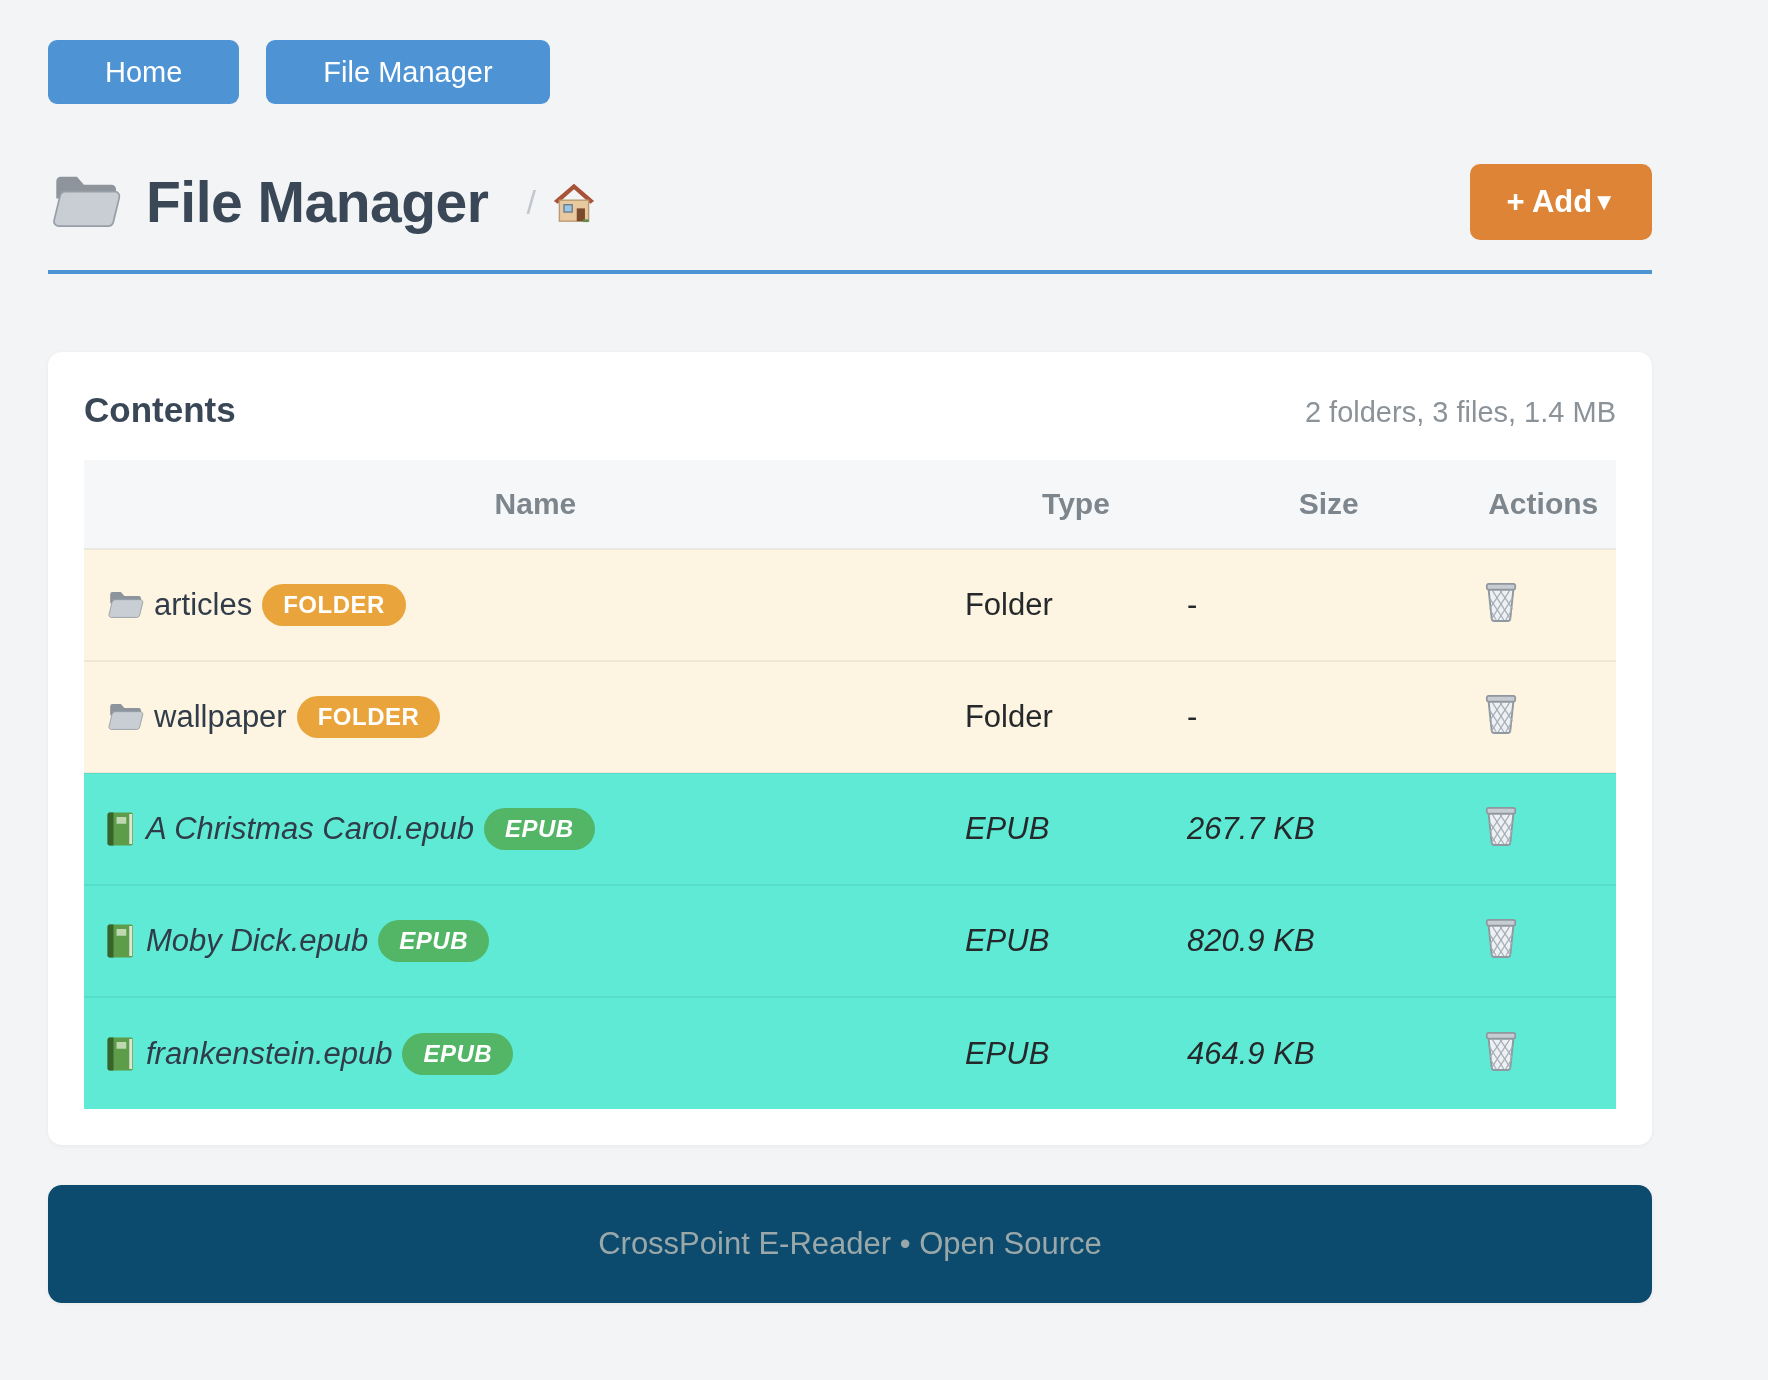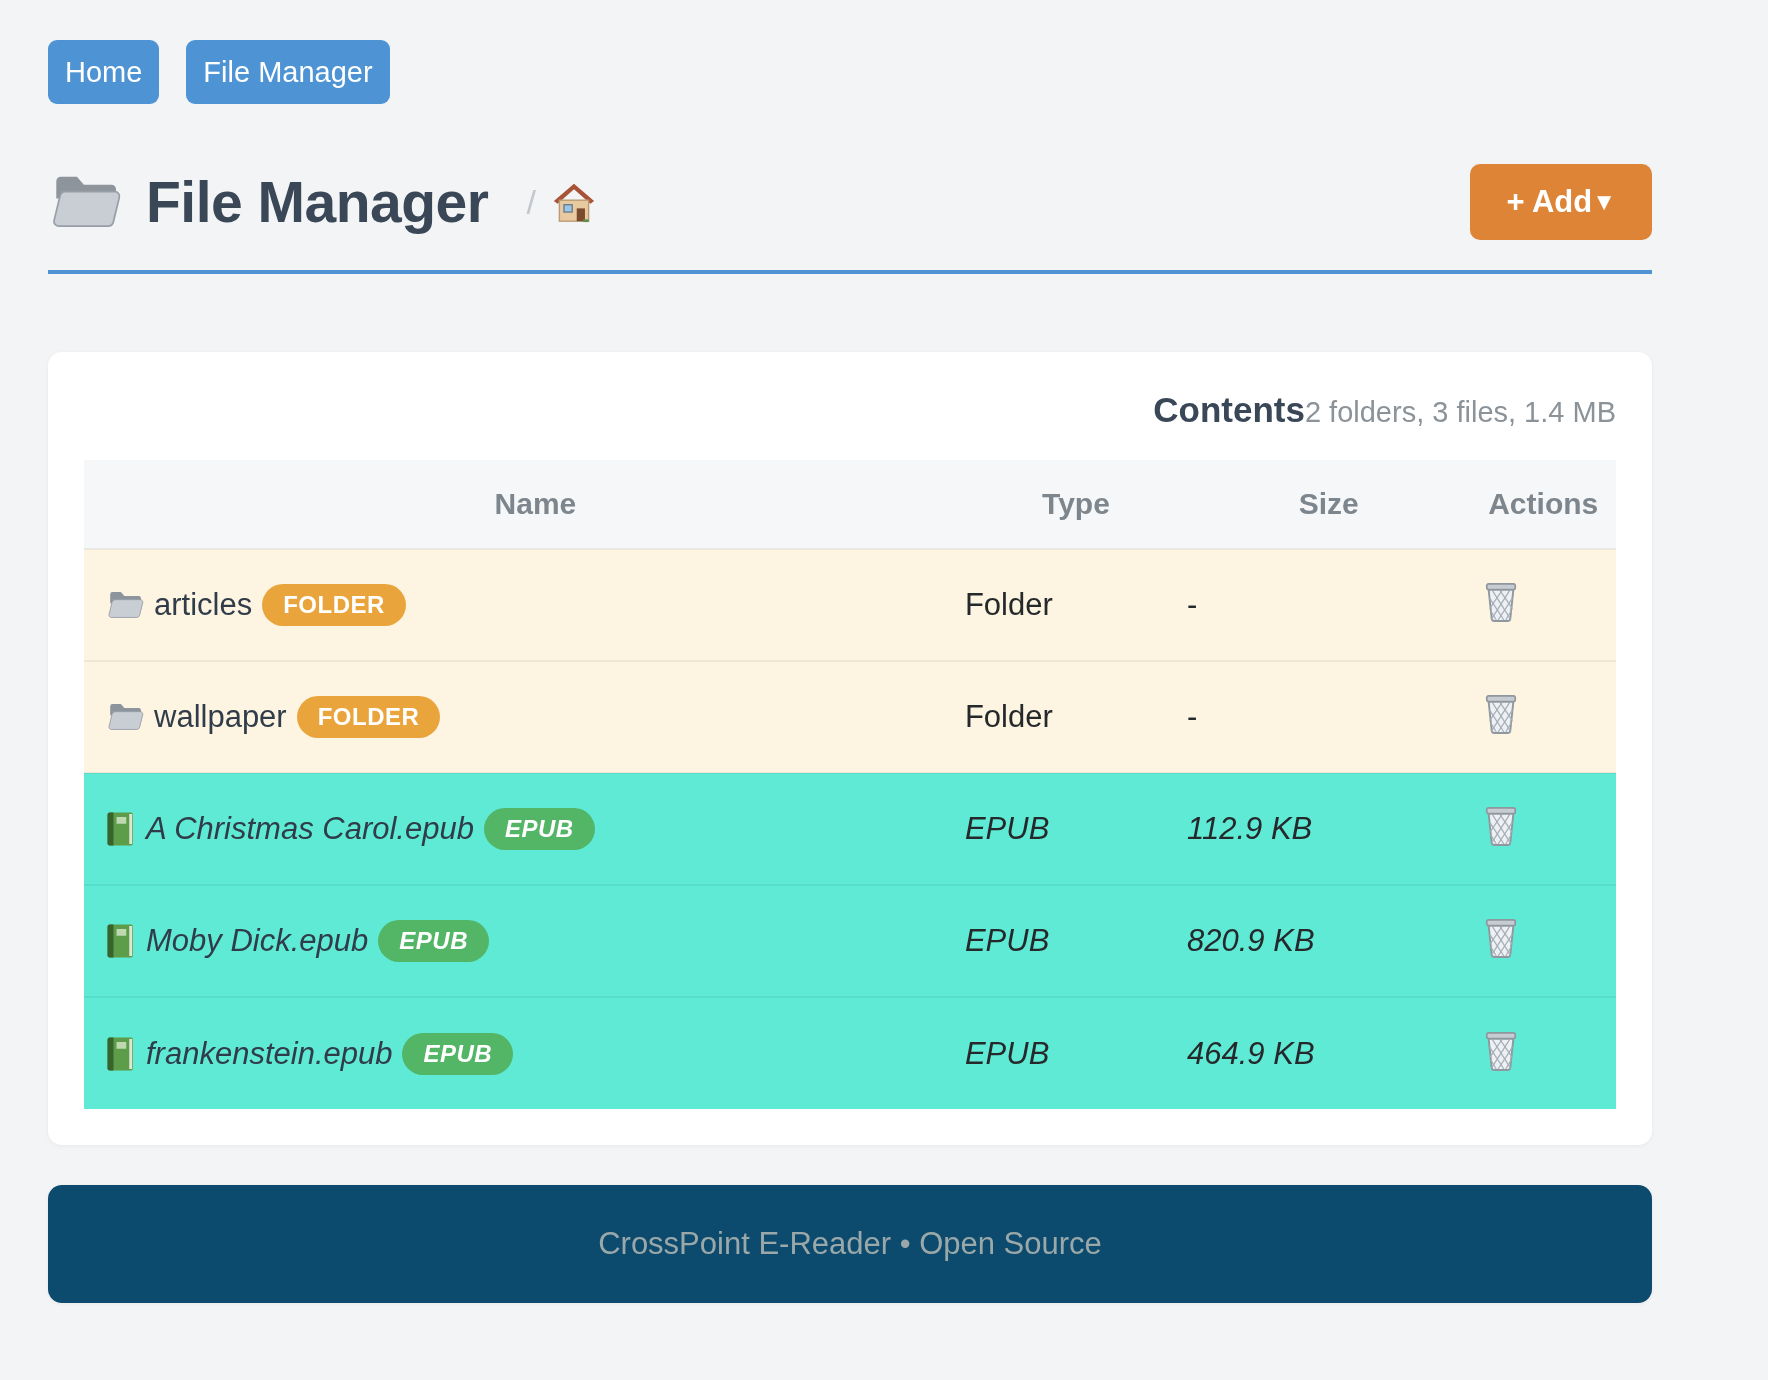--- a/index.html
+++ b/index.html
@@ -10,21 +10,21 @@
     font-family:"Liberation Sans","DejaVu Sans",sans-serif;
     color:#26292c;
     overflow:hidden;
   }
   .container { width:1604px; margin-left:48px; padding-top:40px; }
 
   
   .nav-row { display:flex; gap:27px; }
   .btn-nav {
     background:#4e94d4; color:#fff; border:none; border-radius:9px;
-    font-size:29px; font-family:inherit; height:64px; padding:0 17px;
+    font-size:29px; font-family:inherit; height:64px; padding:0 57px;
     display:flex; align-items:center; cursor:pointer;
   }
 
   
   .title-row { margin-top:60px; display:flex; align-items:center; }
   .title-icon { margin-right:24px; display:flex; }
   h1.page-title { margin:0; font-size:57px; font-weight:700; color:#3a4757; letter-spacing:-0.5px; }
   .breadcrumb { margin-left:38px; display:flex; align-items:center; gap:16px; }
   .crumb-sep { font-size:34px; color:#c3c8ce; font-weight:400; }
   .btn-add {
@@ -34,21 +34,21 @@
   }
   .btn-add .caret { font-size:24px; }
 
   .rule { height:4px; background:#4e94d4; border:none; margin:30px 0 0 0; }
 
   
   .card {
     background:#fff; border-radius:14px; margin-top:78px; padding:38px 36px 36px 36px;
     box-shadow:0 1px 4px rgba(0,0,0,0.05);
   }
-  .card-head { display:flex; justify-content:flex-end; align-items:baseline; }
+  .card-head { display:flex; justify-content:space-between; align-items:baseline; }
   .card-title { font-size:35px; font-weight:700; color:#3a4757; }
   .card-summary { font-size:29px; color:#8b9298; }
 
   table.files { width:100%; border-collapse:collapse; margin-top:30px; }
   col.c-name { width:57.5%; } col.c-type { width:14.5%; } col.c-size { width:18.5%; } col.c-act { width:9.5%; }
   thead th {
     background:#f6f7f9; color:#7e868d; font-size:30px; font-weight:700;
     text-align:center; padding:27px 0;
   }
   thead th:first-child { padding-left:22px; }
@@ -223,21 +223,21 @@
             <path d="M2 5 a3 3 0 0 1 3-3 h5 v44 h-5 a3 3 0 0 1-3-3 Z" fill="#37642c"></path>
             <rect x="31" y="4" width="4" height="40" fill="#dde7d4"></rect>
             <rect x="14" y="8" width="13" height="9" fill="#cfe3c2" opacity="0.85"></rect>
           </svg>
         </span>
         <span class="file-name">A Christmas Carol.epub</span>
         <span class="badge badge-epub">EPUB</span>
       </div>
     </td>
     <td class="type-cell">EPUB</td>
-    <td class="size-cell">112.9 KB</td>
+    <td class="size-cell">267.7 KB</td>
     <td class="actions-cell">
       <button class="trash-btn">
         <span>
           <svg width="38" height="42" viewBox="0 0 40 44">
             <path d="M7 10 h26 l-3.2 30.5 a3 3 0 0 1-3 2.5 h-13.6 a3 3 0 0 1-3-2.5 Z" fill="#eef1f4" stroke="#8f979f" stroke-width="2"></path>
             <g stroke="#a6aeb6" stroke-width="1.3">
               <line x1="8" y1="30" x2="21" y2="11"></line>
                       <line x1="10" y1="41" x2="29" y2="11"></line>
               <line x1="17" y1="42" x2="32" y2="19"></line>
                       <line x1="25" y1="42" x2="31" y2="32"></line>

